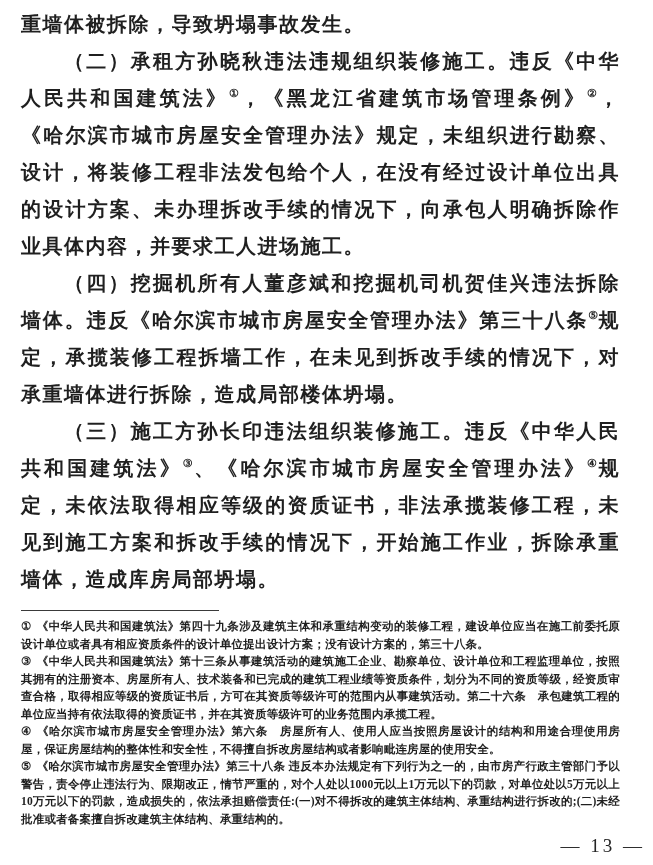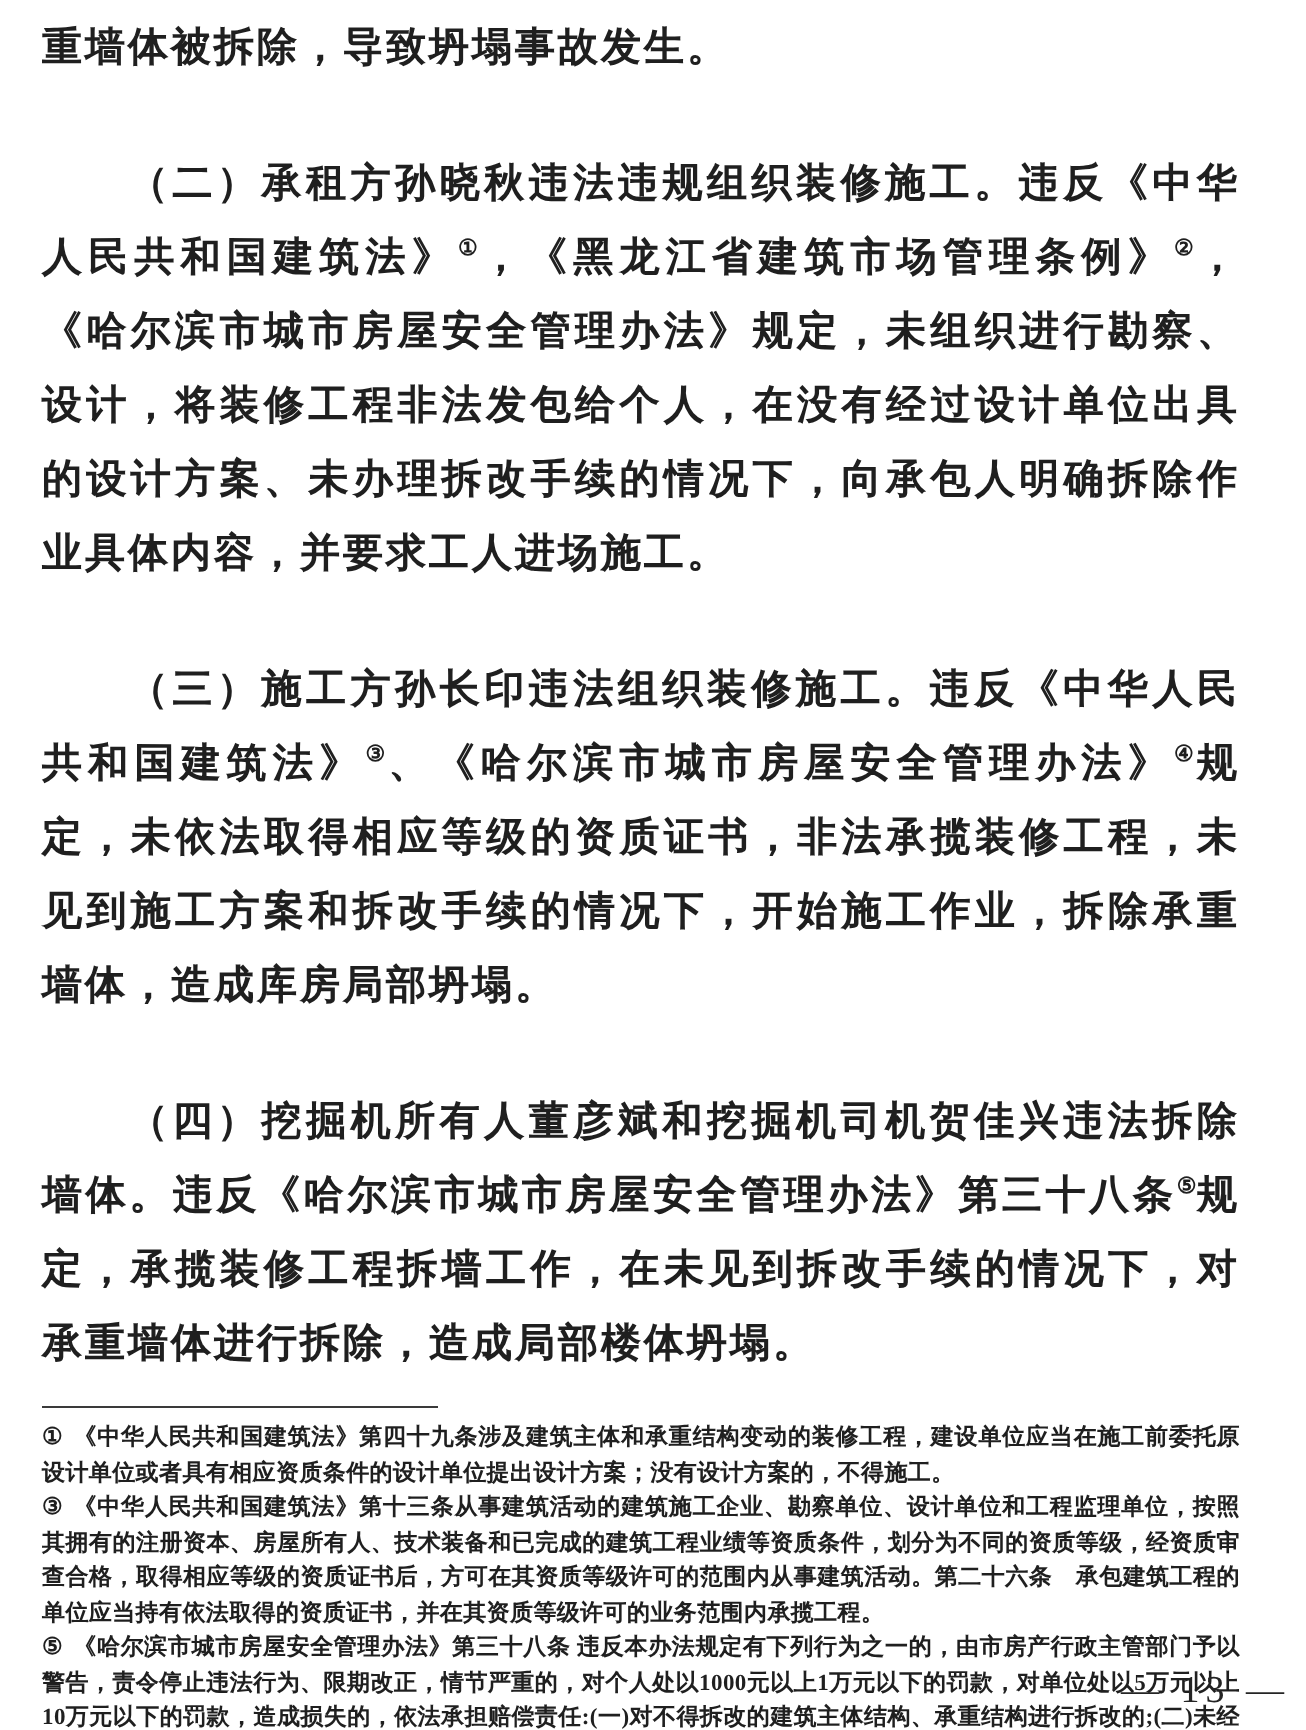--- a/index.html
+++ b/index.html
@@ -18,21 +18,20 @@
   }
   .body-text p {
     margin: 0;
     font-size: 20px;
     line-height: 37px;
     text-align: justify;
     letter-spacing: 1.5px;
   }
   .body-text p.indent {
     text-indent: 2.15em;
-    margin-top: 31px;
   }
   sup.fnref {
     font-size: 11px;
     line-height: 0;
     vertical-align: super;
     letter-spacing: 0;
   }
   .footnote-rule {
     border: none;
     border-top: 1.5px solid #3a3a3a;
@@ -56,26 +55,27 @@
     color: #242424;
   }
 </style>
 </head>
 <body>
 
 <div class="doc">
   <div class="body-text" id="paragraphs">
       <p class=""><span>重墙体被拆除，导致坍塌事故发生。</span></p>
       <p class="indent"><span>（二）承租方孙晓秋违法违规组织装修施工。违反《中华人民共和国建筑法》</span><sup class="fnref">①</sup><span>，《黑龙江省建筑市场管理条例》</span><sup class="fnref">②</sup><span>，《哈尔滨市城市房屋安全管理办法》规定，未组织进行勘察、设计，将装修工程非法发包给个人，在没有经过设计单位出具的设计方案、未办理拆改手续的情况下，向承包人明确拆除作业具体内容，并要求工人进场施工。</span></p>
+      <p class="indent"><span>（四）挖掘机所有人董彦斌和挖掘机司机贺佳兴违法拆除墙体。违反《哈尔滨市城市房屋安全管理办法》第三十八条</span><sup class="fnref">⑤</sup><span>规定，承揽装修工程拆墙工作，在未见到拆改手续的情况下，对承重墙体进行拆除，造成局部楼体坍塌。</span></p>
       <p class="indent"><span>（三）施工方孙长印违法组织装修施工。违反《中华人民共和国建筑法》</span><sup class="fnref">③</sup><span>、《哈尔滨市城市房屋安全管理办法》</span><sup class="fnref">④</sup><span>规定，未依法取得相应等级的资质证书，非法承揽装修工程，未见到施工方案和拆改手续的情况下，开始施工作业，拆除承重墙体，造成库房局部坍塌。</span></p>
-      <p class="indent"><span>（四）挖掘机所有人董彦斌和挖掘机司机贺佳兴违法拆除墙体。违反《哈尔滨市城市房屋安全管理办法》第三十八条</span><sup class="fnref">⑤</sup><span>规定，承揽装修工程拆墙工作，在未见到拆改手续的情况下，对承重墙体进行拆除，造成局部楼体坍塌。</span></p>
     </div>
   <hr class="footnote-rule">
   <div class="footnotes" id="footnotes">
-      <div class="footnote"><span class="marker">①</span><span>《中华人民共和国建筑法》第四十九条涉及建筑主体和承重结构变动的装修工程，建设单位应当在施工前委托原设计单位或者具有相应资质条件的设计单位提出设计方案；没有设计方案的，不得施工。</span></div>
+      <div class="footnote"><span class="marker">①</span><span>《中华人民共和国建筑法》第四十九条涉及建筑主体和承重结构变动的装修工程，建设单位应当在施工前委托原设计单位或者具有相应资质条件的设计单位提出设计方案；没有设计方案的，第三十八条。</span></div>
       <div class="footnote"><span class="marker">③</span><span>《中华人民共和国建筑法》第十三条从事建筑活动的建筑施工企业、勘察单位、设计单位和工程监理单位，按照其拥有的注册资本、房屋所有人、技术装备和已完成的建筑工程业绩等资质条件，划分为不同的资质等级，经资质审查合格，取得相应等级的资质证书后，方可在其资质等级许可的范围内从事建筑活动。第二十六条　承包建筑工程的单位应当持有依法取得的资质证书，并在其资质等级许可的业务范围内承揽工程。</span></div>
+      <div class="footnote"><span class="marker">④</span><span>《哈尔滨市城市房屋安全管理办法》第六条　房屋所有人、使用人应当按照房屋设计的结构和用途合理使用房屋，保证房屋结构的整体性和安全性，不得擅自拆改房屋结构或者影响毗连房屋的使用安全。</span></div>
       <div class="footnote"><span class="marker">⑤</span><span>《哈尔滨市城市房屋安全管理办法》第三十八条 违反本办法规定有下列行为之一的，由市房产行政主管部门予以警告，责令停止违法行为、限期改正，情节严重的，对个人处以1000元以上1万元以下的罚款，对单位处以5万元以上10万元以下的罚款，造成损失的，依法承担赔偿责任:(一)对不得拆改的建筑主体结构、承重结构进行拆改的;(二)未经批准或者备案擅自拆改建筑主体结构、承重结构的。</span></div>
     </div>
 </div>
 
 <div class="page-footer">
   <span>— 13 —</span>
 </div>
 
 </body></html>

